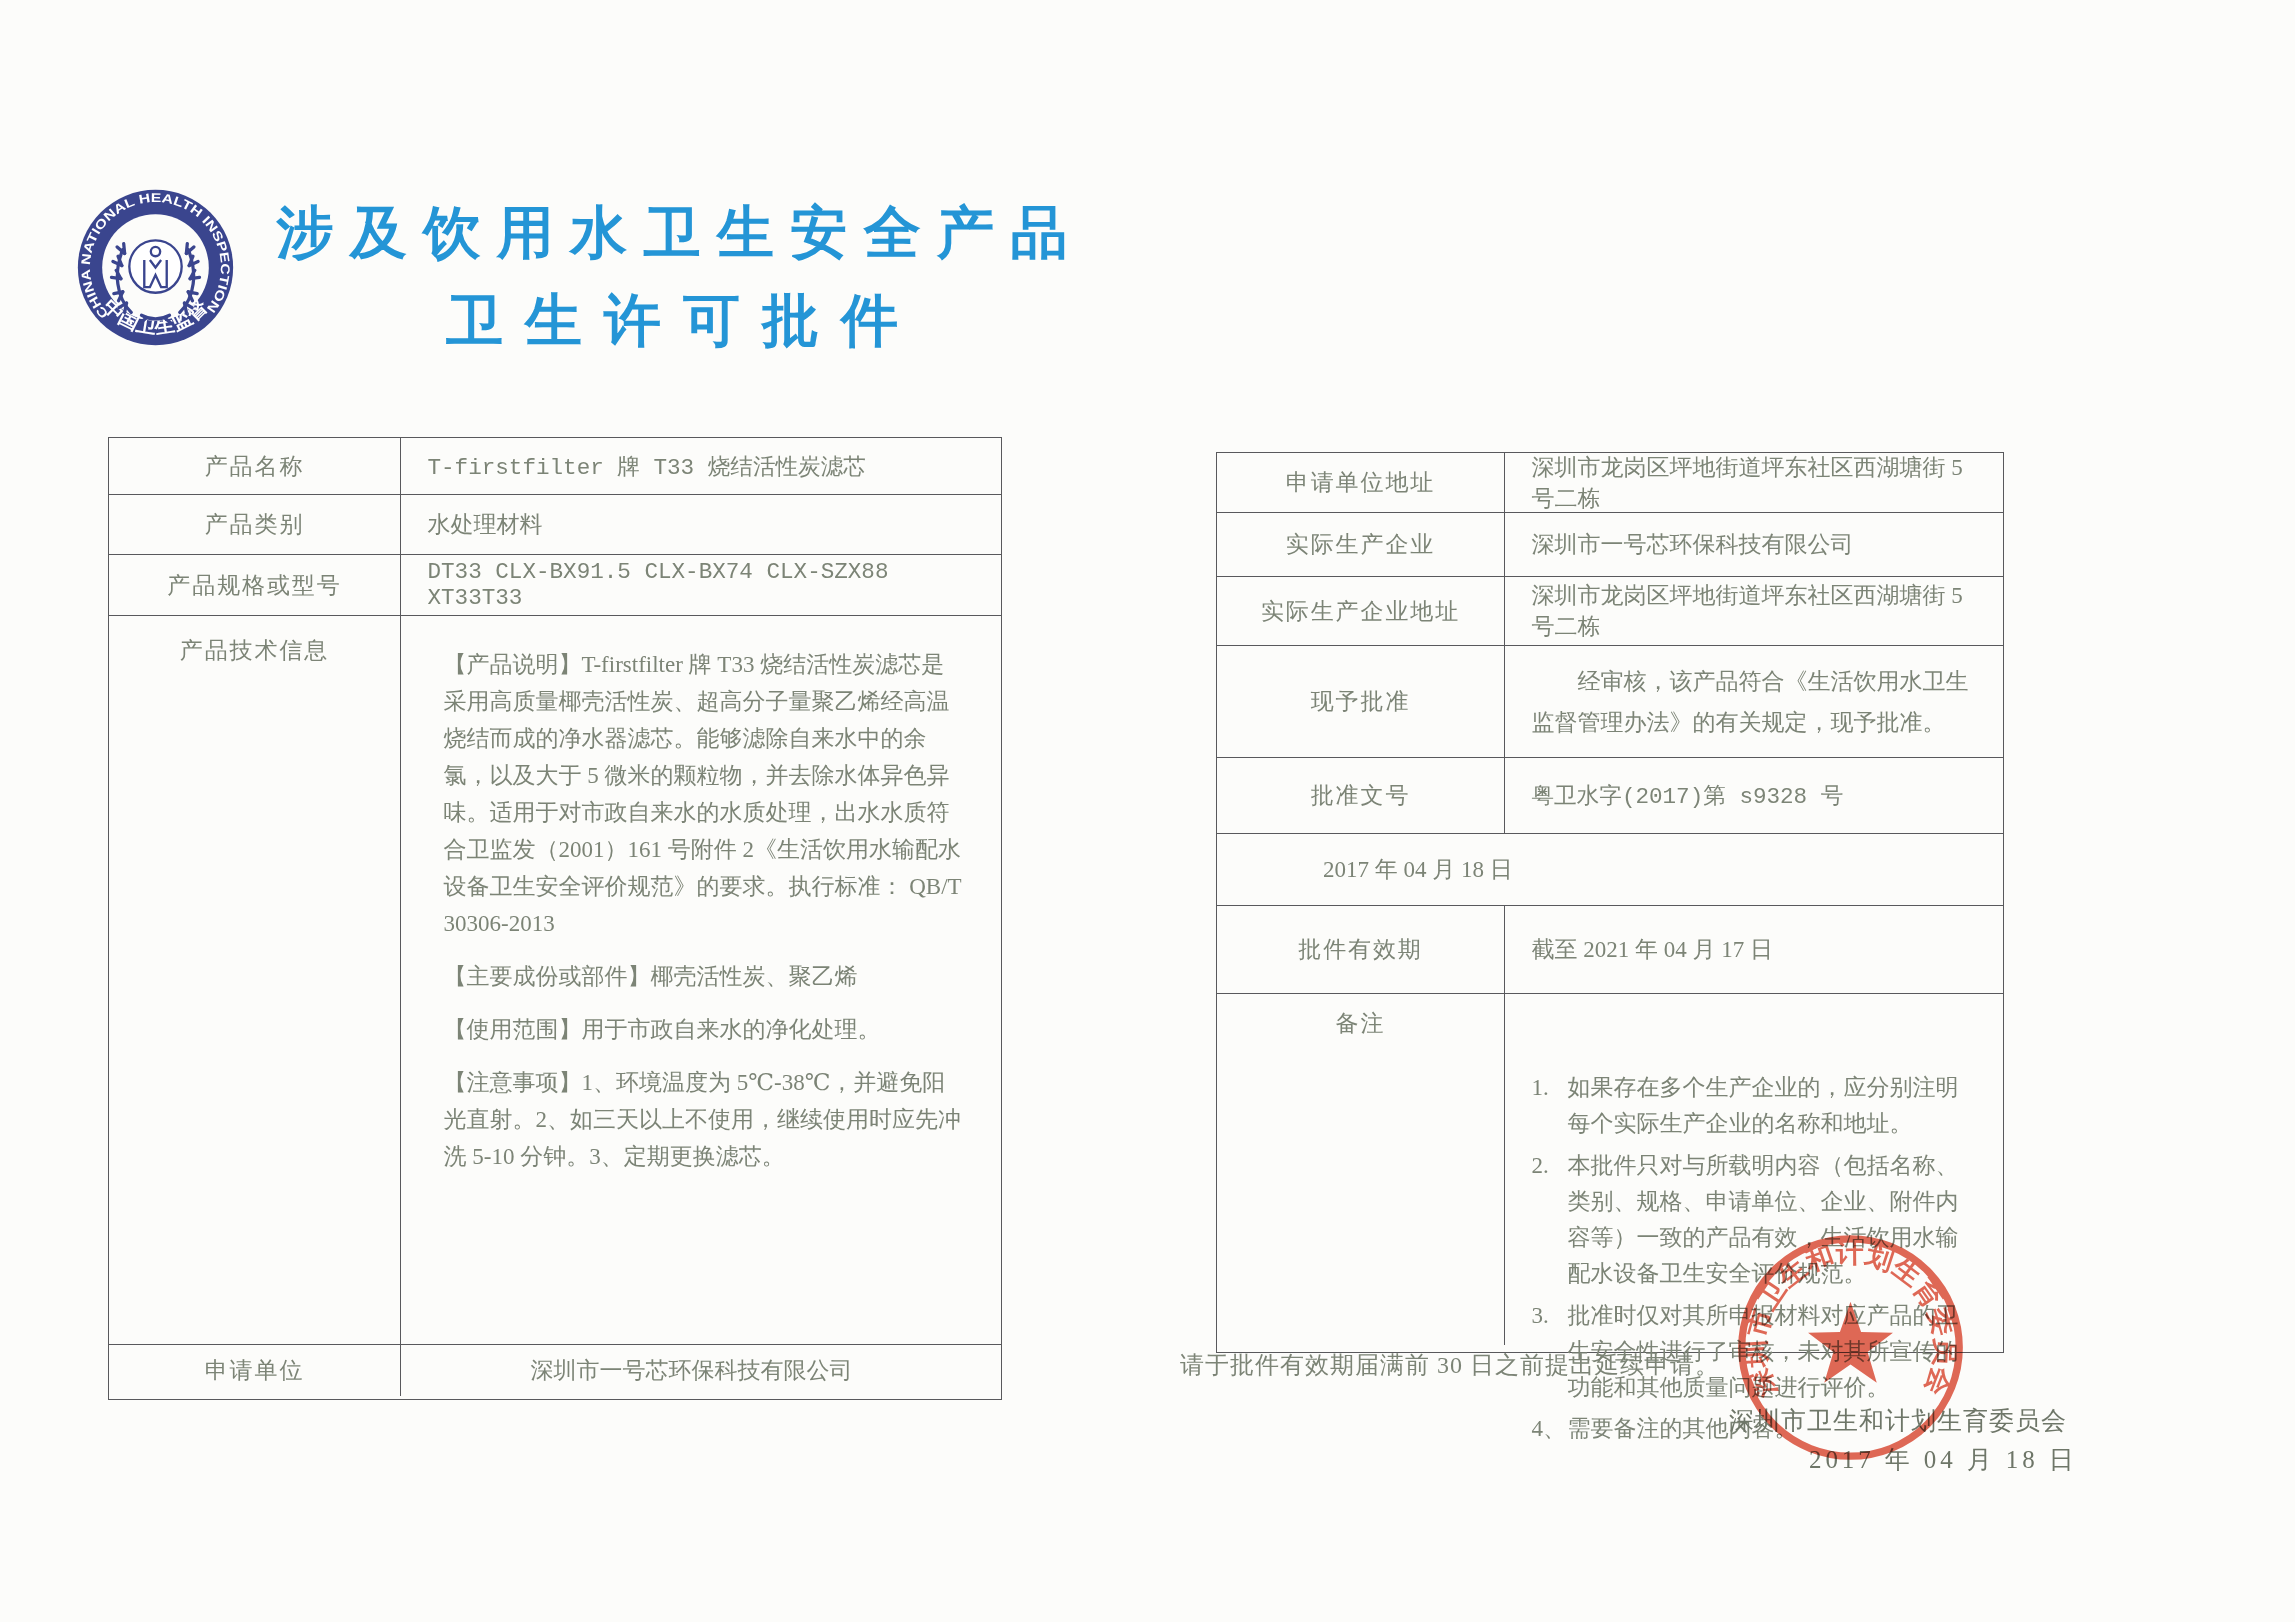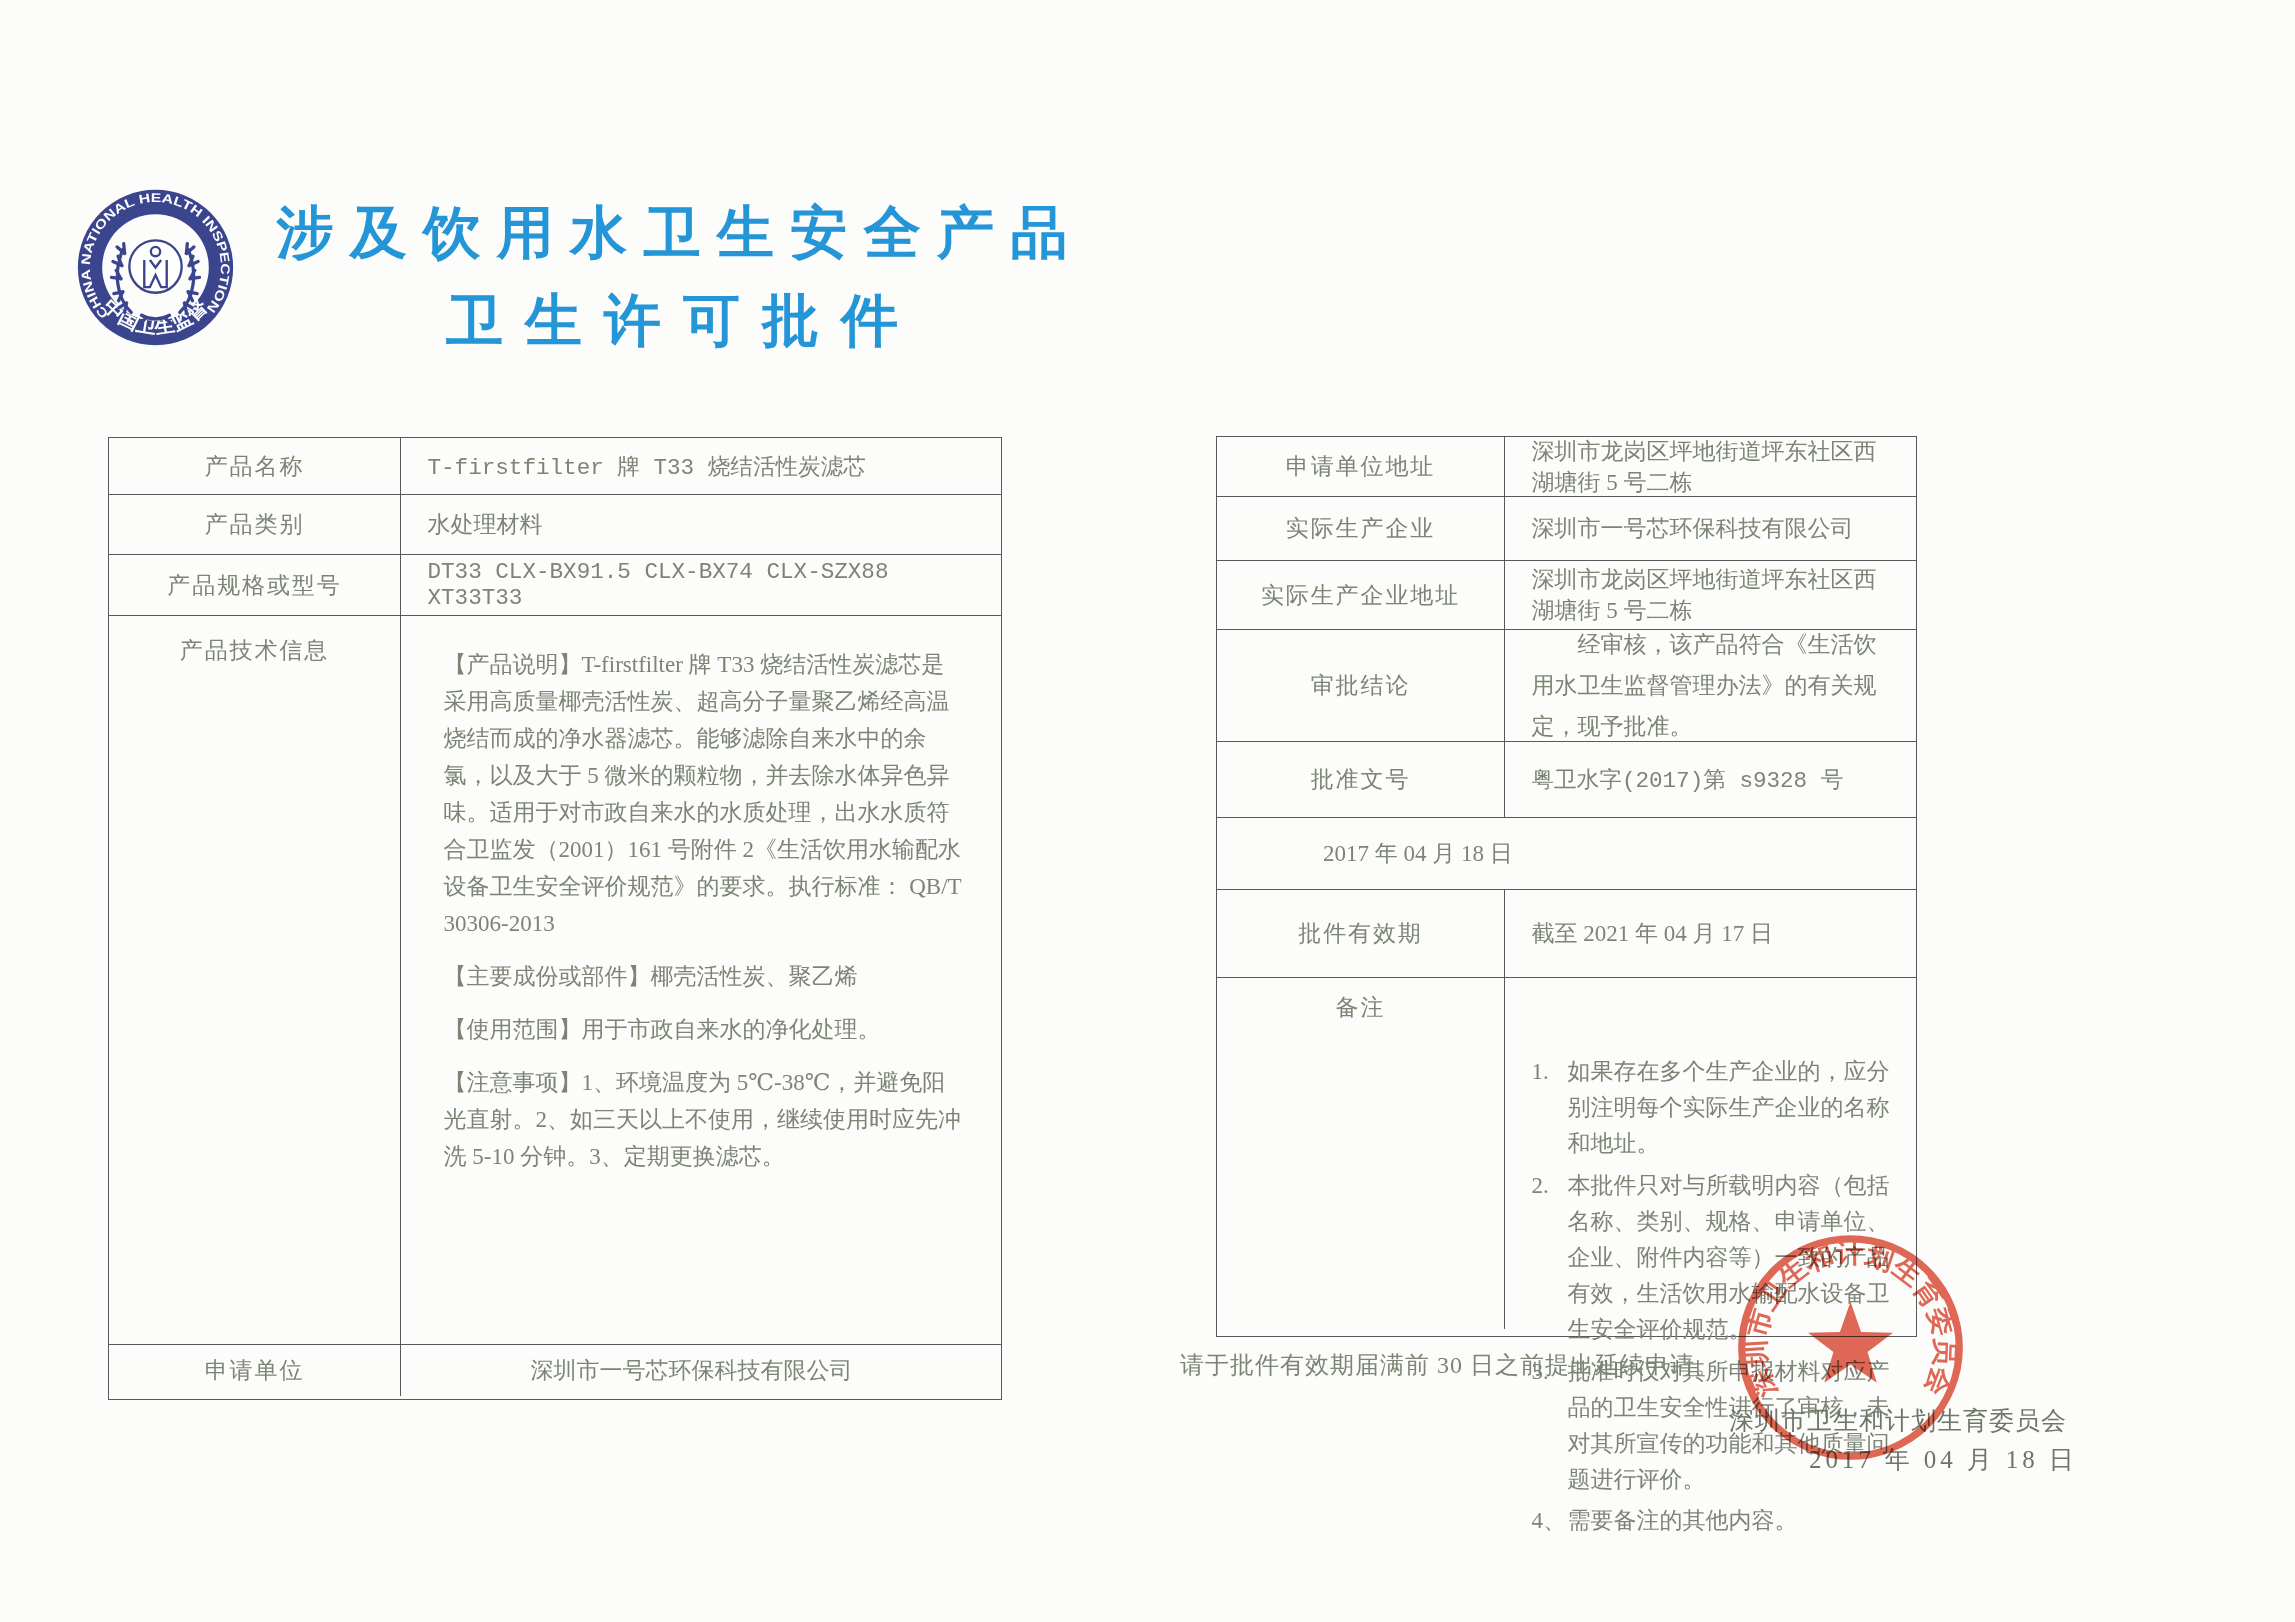--- a/index.html
+++ b/index.html
@@ -29,21 +29,21 @@
     color:var(--blue);letter-spacing:16.4px;text-indent:16.4px;line-height:1.15;
   }
   .title-l2{
     position:absolute;left:260px;top:288px;width:824px;
     text-align:center;font-size:57px;font-weight:700;
     color:var(--blue);letter-spacing:22px;text-indent:22px;line-height:1.15;
   }
   
   .tbl{position:absolute;border:1.9px solid var(--border);box-sizing:border-box;background:transparent;}
   .ltbl{left:108px;top:437px;width:894px;height:963px;}
-  .rtbl{left:1216px;top:436px;width:701px;height:901px;}
+  .rtbl{left:1216px;top:452px;width:788px;height:901px;}
   .trow{display:flex;box-sizing:border-box;}
   .trow + .trow{border-top:1.4px solid var(--border);}
   .lab{
     box-sizing:border-box;flex:none;
     border-right:1.4px solid var(--border);
     display:flex;align-items:center;justify-content:center;
     font-size:23px;letter-spacing:1.9px;text-align:center;
   }
   .ltbl .lab{width:292px;}
   .rtbl .lab{width:288px;}
@@ -155,21 +155,21 @@
     </div>
     <div class="trow" style="height:64px">
       <div class="lab">实际生产企业</div>
       <div class="val">深圳市一号芯环保科技有限公司</div>
     </div>
     <div class="trow" style="height:69px">
       <div class="lab">实际生产企业地址</div>
       <div class="val">深圳市龙岗区坪地街道坪东社区西湖塘街 5 号二栋</div>
     </div>
     <div class="trow" style="height:112px">
-      <div class="lab">审批结论</div>
+      <div class="lab">现予批准</div>
       <div class="val">
         <div class="conclusion-inner">经审核，该产品符合《生活饮用水卫生监督管理办法》的有关规定，现予批准。</div>
       </div>
     </div>
     <div class="trow" style="height:76px">
       <div class="lab">批准文号</div>
       <div class="val mono">粤卫水字(2017)第 s9328 号</div>
     </div>
     <div class="trow" style="height:72px">
       <div class="val indent-lg">2017 年 04 月 18 日</div>

